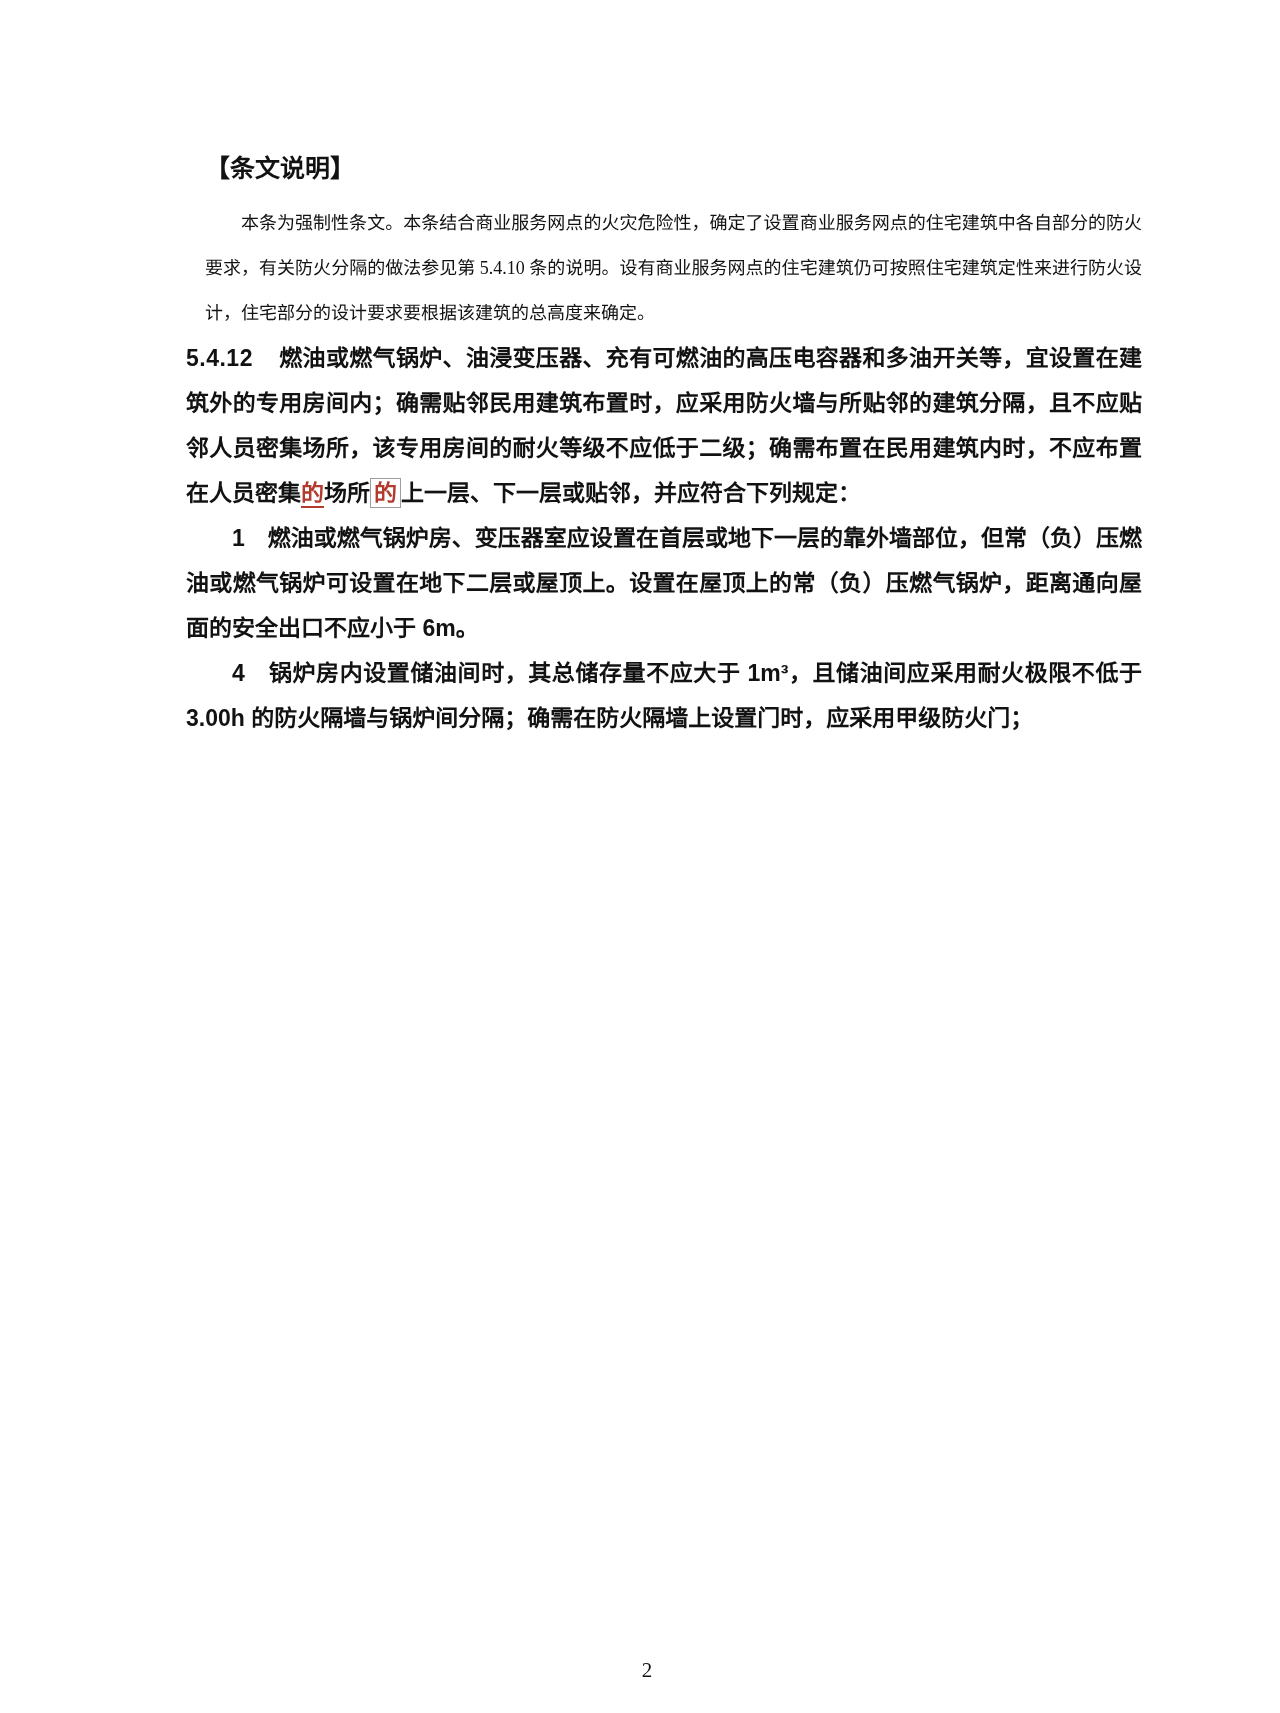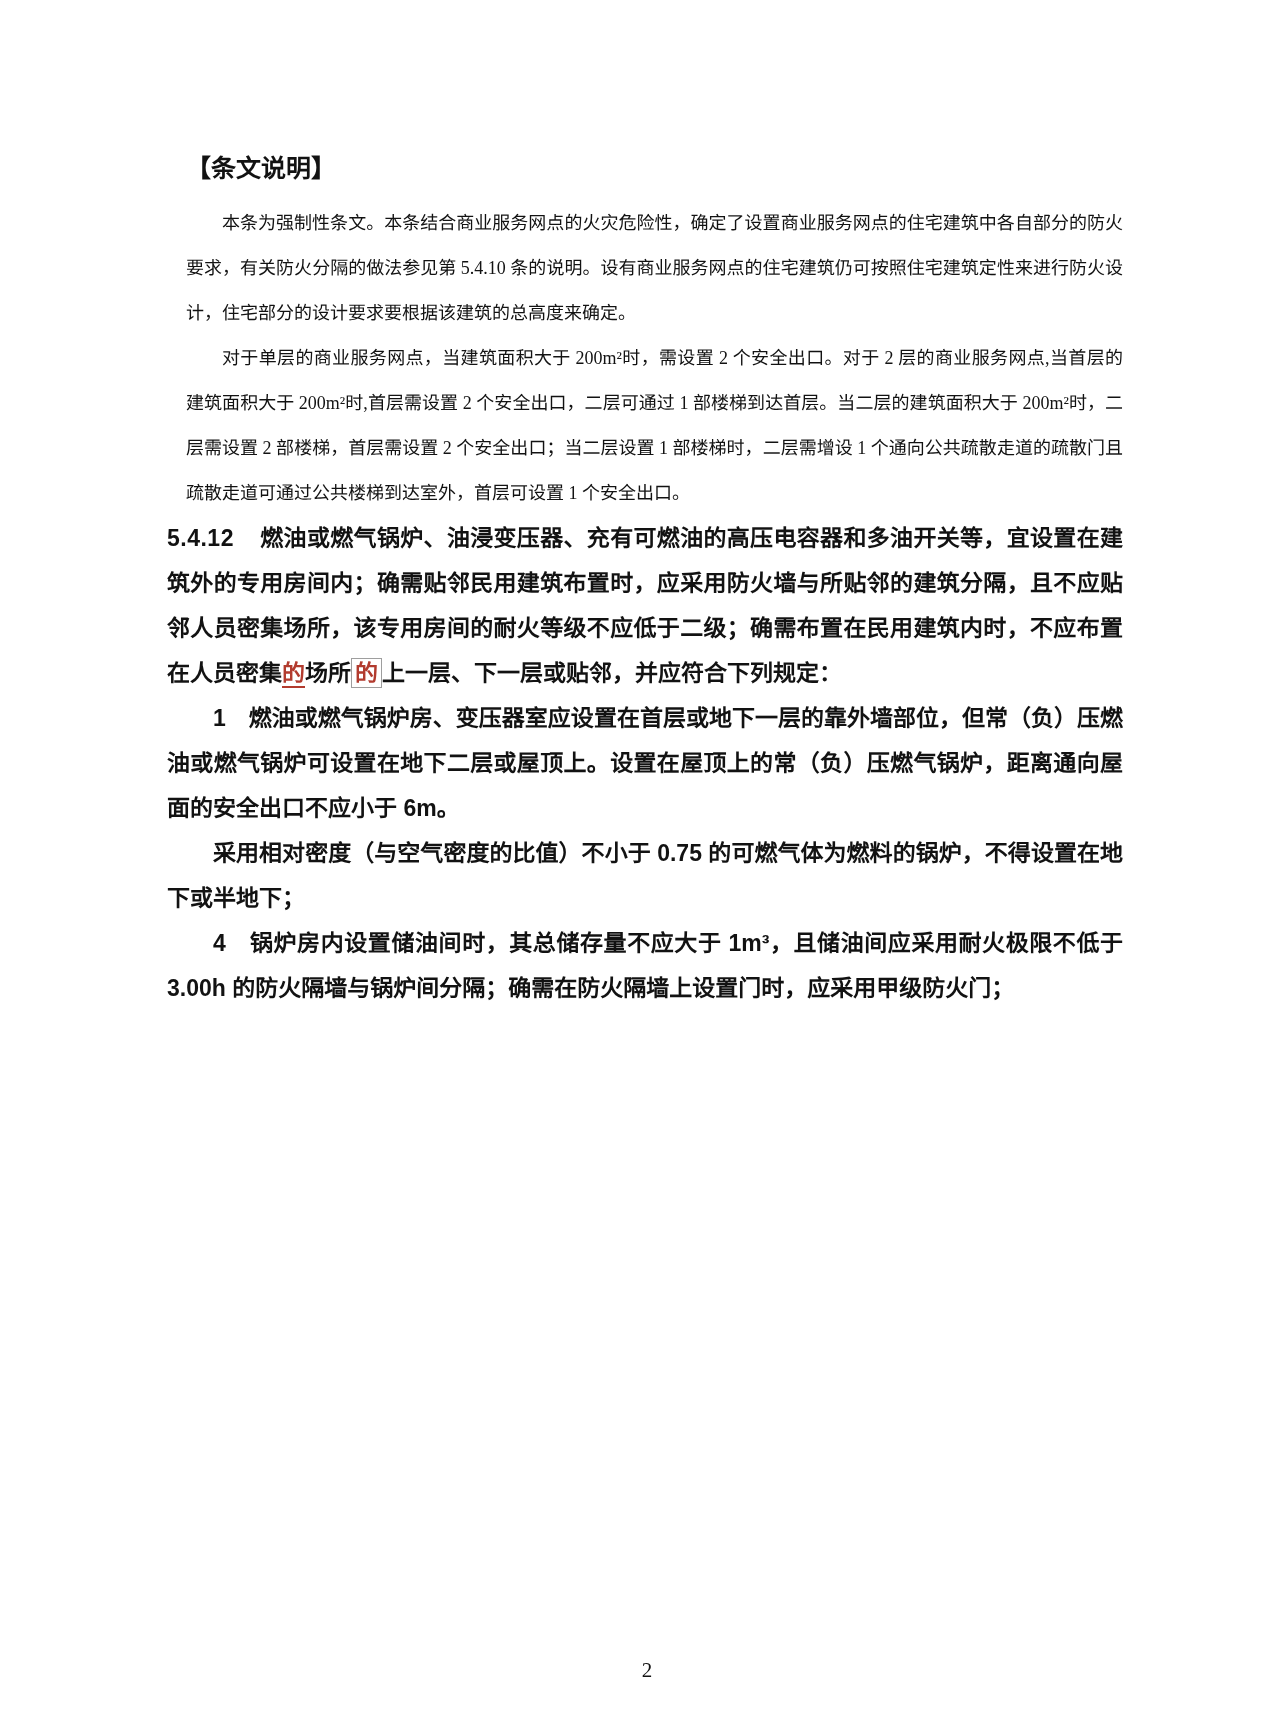--- a/index.html
+++ b/index.html
@@ -10,21 +10,21 @@
   .page {
     position: relative;
     width: 1280px;
     height: 1713px;
     background: #ffffff;
     overflow: hidden;
     color: #121212;
   }
   .content {
     position: absolute;
-    left: 167px;
+    left: 186px;
     top: 146px;
     width: 956px;
   }
   .heading {
     font-family: "Liberation Serif", serif;
     font-weight: bold;
     font-size: 25px;
     line-height: 45px;
     margin: 0 0 10px 19px;
   }
@@ -77,30 +77,28 @@
 </head>
 <body>
 
 <div class="page">
   <div class="content">
 
     <h1 class="heading">【条文说明】</h1>
 
     <p class="expl">本条为强制性条文。本条结合商业服务网点的火灾危险性，确定了设置商业服务网点的住宅建筑中各自部分的防火要求，有关防火分隔的做法参见第 5.4.10 条的说明。设有商业服务网点的住宅建筑仍可按照住宅建筑定性来进行防火设计，住宅部分的设计要求要根据该建筑的总高度来确定。</p>
 
-    <p class="expl">对于单层的商业服务网点，当建筑面积大于 200m²时，需设置 2 个安全出口。对于 2 层的商业服务网点,当首层的建筑面积大于 200m²时,首层需设置 2 个安全出口，二层可通过 1 部楼梯到达首层。当二层的建筑面积大于 200m²时，二层需设置 2 部楼梯，首层需设置 2 个安全出口；当二层设置 1 部楼梯时，二层需增设 1 个通向公共疏散走道的疏散门且疏散走道可通过公共楼梯到达室外，首层可设置 1 个安全出口。</p>
 
 
     <p class="clause">
       <span class="clause-num">5.4.12</span><span>燃油或燃气锅炉、油浸变压器、充有可燃油的高压电容器和多油开关等，宜设置在建筑外的专用房间内；确需贴邻民用建筑布置时，应采用防火墙与所贴邻的建筑分隔，且不应贴邻人员密集场所，该专用房间的耐火等级不应低于二级；确需布置在民用建筑内时，不应布置在人员密集</span><span class="ins-char">的</span><span>场所</span><span class="boxed-char">的</span><span>上一层、下一层或贴邻，并应符合下列规定：</span>
     </p>
 
     <p class="clause item">1　燃油或燃气锅炉房、变压器室应设置在首层或地下一层的靠外墙部位，但常（负）压燃油或燃气锅炉可设置在地下二层或屋顶上。设置在屋顶上的常（负）压燃气锅炉，距离通向屋面的安全出口不应小于 6m。</p>
 
-    <p class="clause item">采用相对密度（与空气密度的比值）不小于 0.75 的可燃气体为燃料的锅炉，不得设置在地下或半地下；</p>
 
 
 
     <p class="clause item">4　锅炉房内设置储油间时，其总储存量不应大于 1m³，且储油间应采用耐火极限不低于 3.00h 的防火隔墙与锅炉间分隔；确需在防火隔墙上设置门时，应采用甲级防火门；</p>
 
   </div>
 
   <div class="page-number">2</div>
 </div>
 

